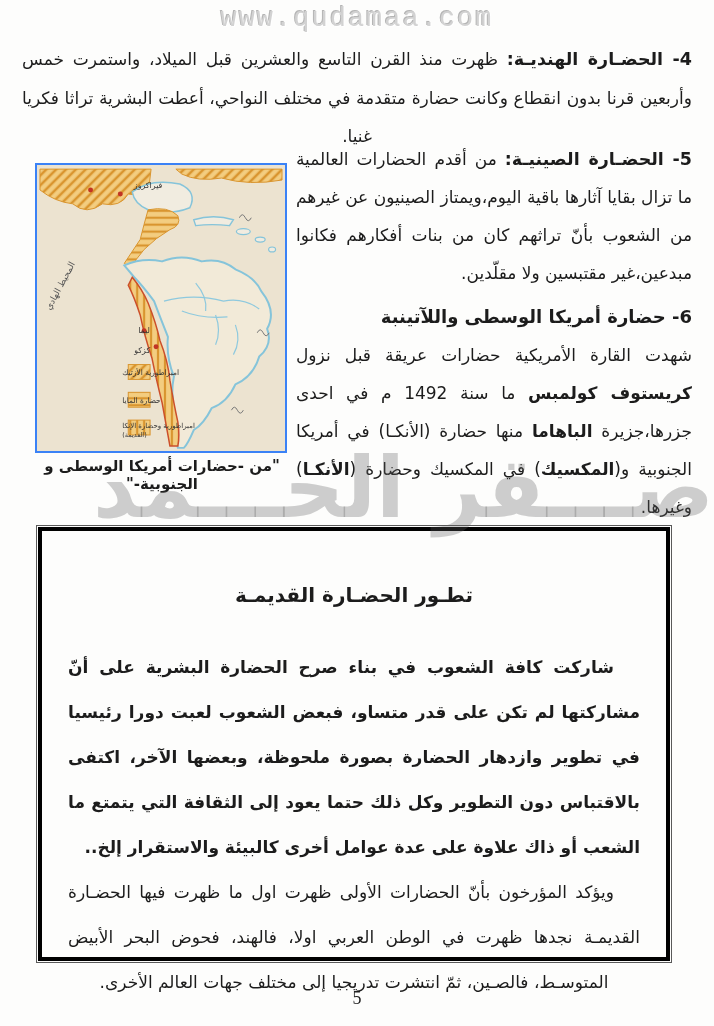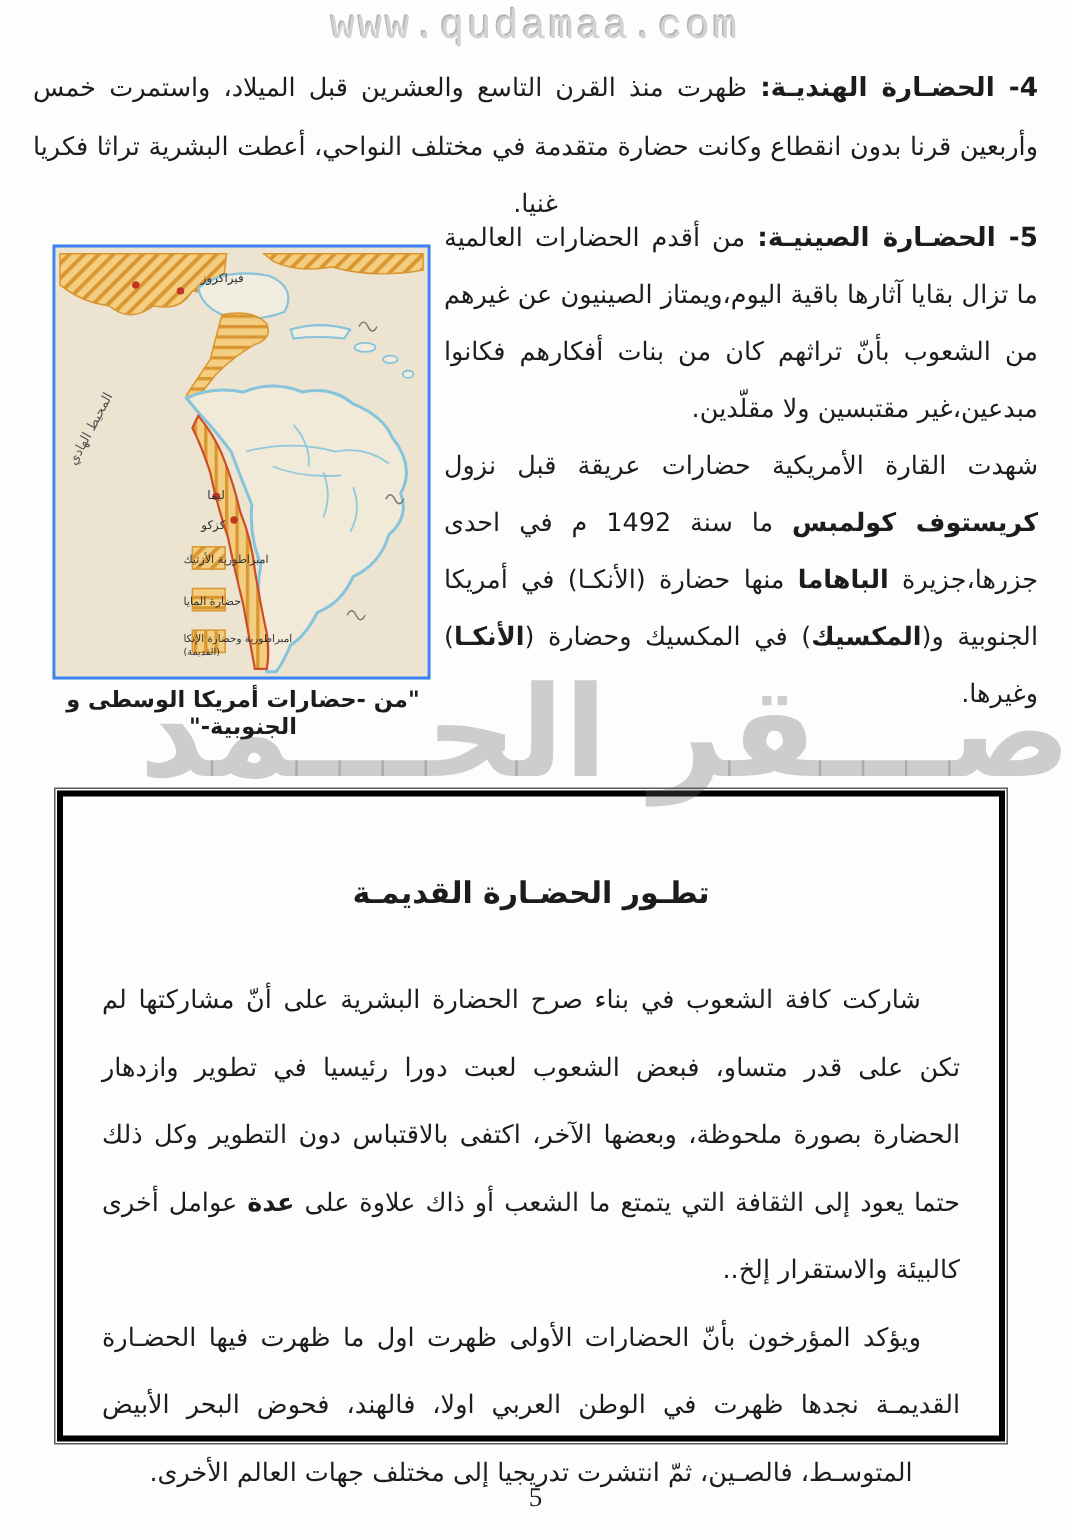--- a/index.html
+++ b/index.html
@@ -71,38 +71,39 @@
     padding:0 26px;
   }
   .box-title {
     margin-top:52px; text-align:center;
     font-size:20px; font-weight:bold;
   }
   .box-p {
     font-size:17px; line-height:45px;
     text-align:justify; text-indent:26px;
   }
-  .box-p1 { margin-top:38px; }
+  .box-p1 { margin-top:38px;font-weight:bold; }
   .box-p2 { text-align-last:center; }
   
   .page-num {
     position:absolute; top:988px; left:0; width:100%;
     text-align:center; font-family:"Liberation Serif", serif;
     font-size:18px; color:#222; z-index:2;
   }
 </style>
 </head>
 <body>
 
 <div class="wm-top">www.qudamaa.com</div>
 
 <p class="sec4"><b class="inline-h">4- الحضـارة الهنديـة:</b><span> ظهرت منذ القرن التاسع والعشرين قبل الميلاد، واستمرت خمس وأربعين قرنا بدون انقطاع وكانت حضارة متقدمة في مختلف النواحي، أعطت البشرية تراثا فكريا غنيا.</span></p>
 
 <div class="side-col">
   <p><b class="inline-h">5- الحضـارة الصينيـة:</b><span> من أقدم الحضارات العالمية ما تزال بقايا آثارها باقية اليوم،ويمتاز الصينيون عن غيرهم من الشعوب بأنّ تراثهم كان من بنات أفكارهم فكانوا مبدعين،غير مقتبسين ولا مقلّدين.</span></p>
+  <p class="h6">6- حضارة أمريكا الوسطى واللآتينبة</p>
   <p><span>شهدت القارة الأمريكية حضارات عريقة قبل نزول </span><b>كريستوف كولمبس</b><span> ما سنة 1492 م في احدى جزرها،جزيرة </span><b>الباهاما</b><span> منها حضارة (الأنكـا) في أمريكا الجنوبية و(</span><b>المكسيك</b><span>) في المكسيك وحضارة (</span><b>الأنكـا</b><span>) وغيرها.</span></p>
 </div>
 
 <figure class="map-fig">
   <svg viewBox="0 0 250 286">
     <defs>
       <pattern id="pD" width="7" height="7" patternUnits="userSpaceOnUse" patternTransform="rotate(45)">
         <rect width="7" height="7" fill="#f3cd80"></rect>
         <line x1="2" y1="0" x2="2" y2="7" stroke="#d9952f" stroke-width="2.6"></line>
       </pattern>

